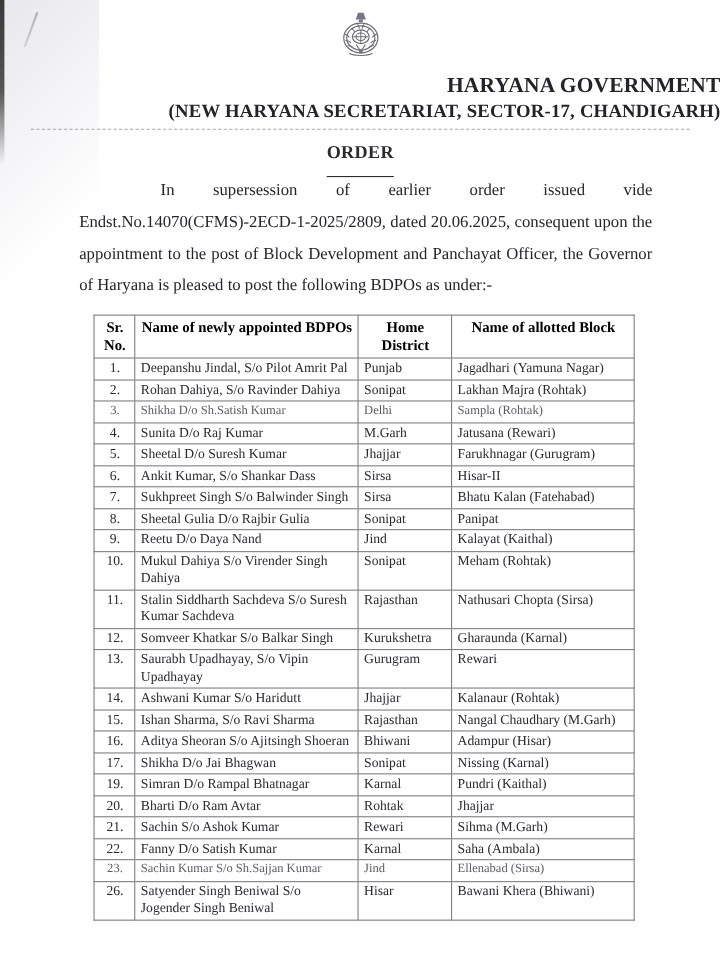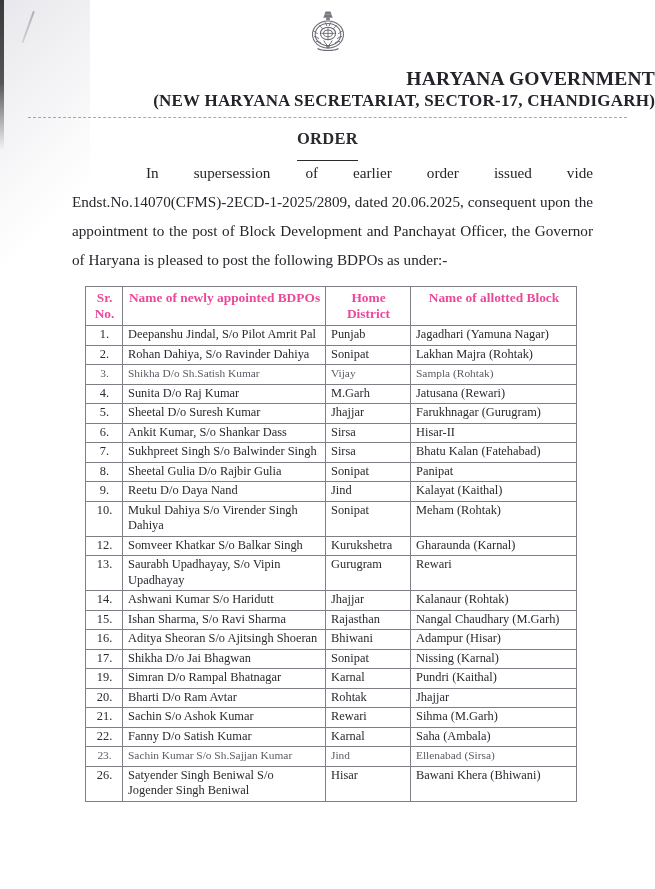--- a/index.html
+++ b/index.html
@@ -120,21 +120,21 @@
     vertical-align: top;
     line-height: 15.5px;
   }
   table.bdpo thead th {
     font-weight: bold;
     font-size: 13.4px;
     line-height: 16px;
     text-align: center;
     padding-top: 3px;
     padding-bottom: 3px;
-    color: #ec4899;
+    color: #000000;
   }
   col.c-sr   { width: 37px; }
   col.c-name { width: 203px; }
   col.c-home { width: 85px; }
   col.c-blk  { width: 166px; }
 
   td.sr { text-align: center; padding-left: 0; padding-right: 0; }
 
   
   tr.faint td {
@@ -218,21 +218,21 @@
           </tr>
           <tr>
             <td class="sr">2.</td>
             <td>Rohan Dahiya, S/o Ravinder Dahiya</td>
             <td>Sonipat</td>
             <td>Lakhan Majra (Rohtak)</td>
           </tr>
           <tr class="faint">
             <td class="sr">3.</td>
             <td>Shikha D/o Sh.Satish Kumar</td>
-            <td>Vijay</td>
+            <td>Delhi</td>
             <td>Sampla (Rohtak)</td>
           </tr>
           <tr>
             <td class="sr">4.</td>
             <td>Sunita D/o Raj Kumar</td>
             <td>M.Garh</td>
             <td>Jatusana (Rewari)</td>
           </tr>
           <tr>
             <td class="sr">5.</td>
@@ -262,20 +262,26 @@
             <td class="sr">9.</td>
             <td>Reetu D/o Daya Nand</td>
             <td>Jind</td>
             <td>Kalayat (Kaithal)</td>
           </tr>
           <tr>
             <td class="sr">10.</td>
             <td>Mukul Dahiya S/o Virender Singh Dahiya</td>
             <td>Sonipat</td>
             <td>Meham (Rohtak)</td>
+          </tr>
+          <tr>
+            <td class="sr">11.</td>
+            <td>Stalin Siddharth Sachdeva S/o Suresh Kumar Sachdeva</td>
+            <td>Rajasthan</td>
+            <td>Nathusari Chopta (Sirsa)</td>
           </tr>
           <tr>
             <td class="sr">12.</td>
             <td>Somveer Khatkar S/o Balkar Singh</td>
             <td>Kurukshetra</td>
             <td>Gharaunda (Karnal)</td>
           </tr>
           <tr>
             <td class="sr">13.</td>
             <td>Saurabh Upadhayay, S/o Vipin Upadhayay</td>

